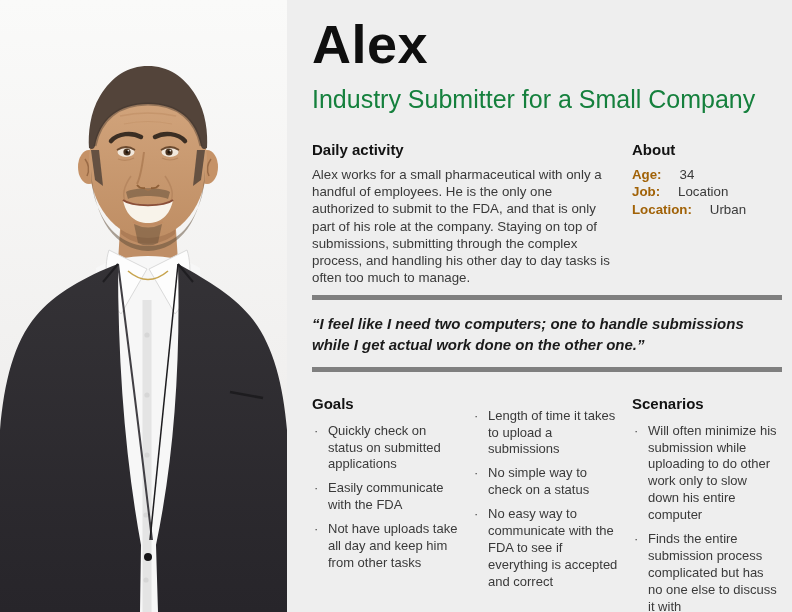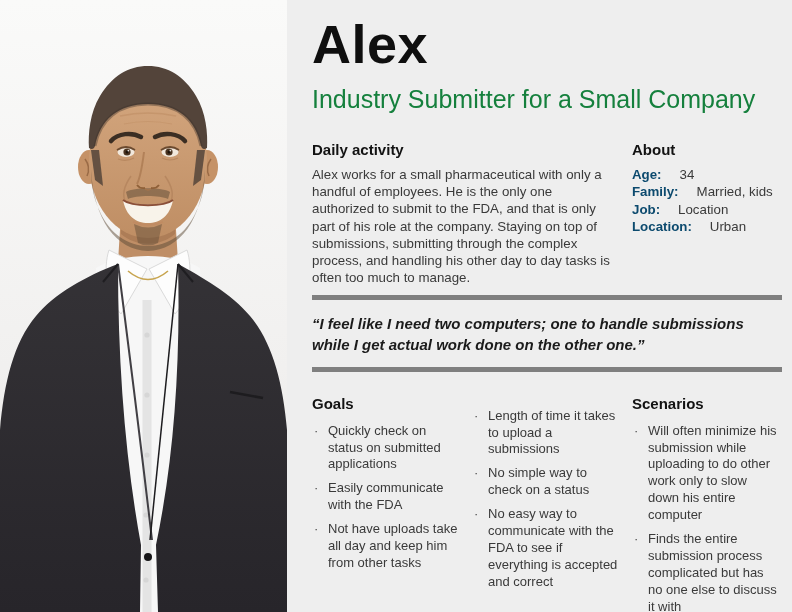--- a/index.html
+++ b/index.html
@@ -33,21 +33,21 @@
   .about-col { margin-left: 18px; flex: 1; }
 
   h3.sec-heading {
     margin: 0 0 9px 0;
     font-size: 15px; font-weight: bold; color: #121212; line-height: 1;
   }
   .daily-text {
     margin: 0; font-size: 13.3px; line-height: 1.3; color: #3a3a3a;
   }
   .about-line { font-size: 13.3px; line-height: 1.32; color: #3a3a3a; }
-  .about-line b { color: #0c4a6e; }
+  .about-line b { color: #a16207; }
   .about-line .val { margin-left: 18px; }
 
   .divider { height: 5px; background: #7f7f7f; }
   .divider.first { margin-top: 8px; }
   .divider.second { }
 
   .quote {
     margin: 13px 0 12px 0;
     font-size: 15px; font-weight: bold; font-style: italic;
     color: #1b1b1b; line-height: 1.4; padding-right: 2px;
@@ -166,21 +166,20 @@
   <div class="persona-role">Industry Submitter for a Small Company</div>
 
   <div class="top-row">
     <div class="daily-col">
       <h3 class="sec-heading">Daily activity</h3>
       <p class="daily-text">Alex works for a small pharmaceutical with only a handful of employees. He is the only one authorized to submit to the FDA, and that is only part of his role at the company. Staying on top of submissions, submitting through the complex process, and handling his other day to day tasks is often too much to manage.</p>
     </div>
     <div class="about-col">
       <h3 class="sec-heading">About</h3>
       <div class="about-line"><b>Age:</b><span class="val">34</span></div>
-      <div class="about-line"><b>Family:</b><span class="val">Married, kids</span></div>
       <div class="about-line"><b>Job:</b><span class="val">Location</span></div>
       <div class="about-line"><b>Location:</b><span class="val">Urban</span></div>
     </div>
   </div>
 
   <div class="divider first"></div>
   <div class="quote">“I feel like I need two computers; one to handle submissions while I get actual work done on the other one.”</div>
   <div class="divider second"></div>
 
   <div class="cols-row">

